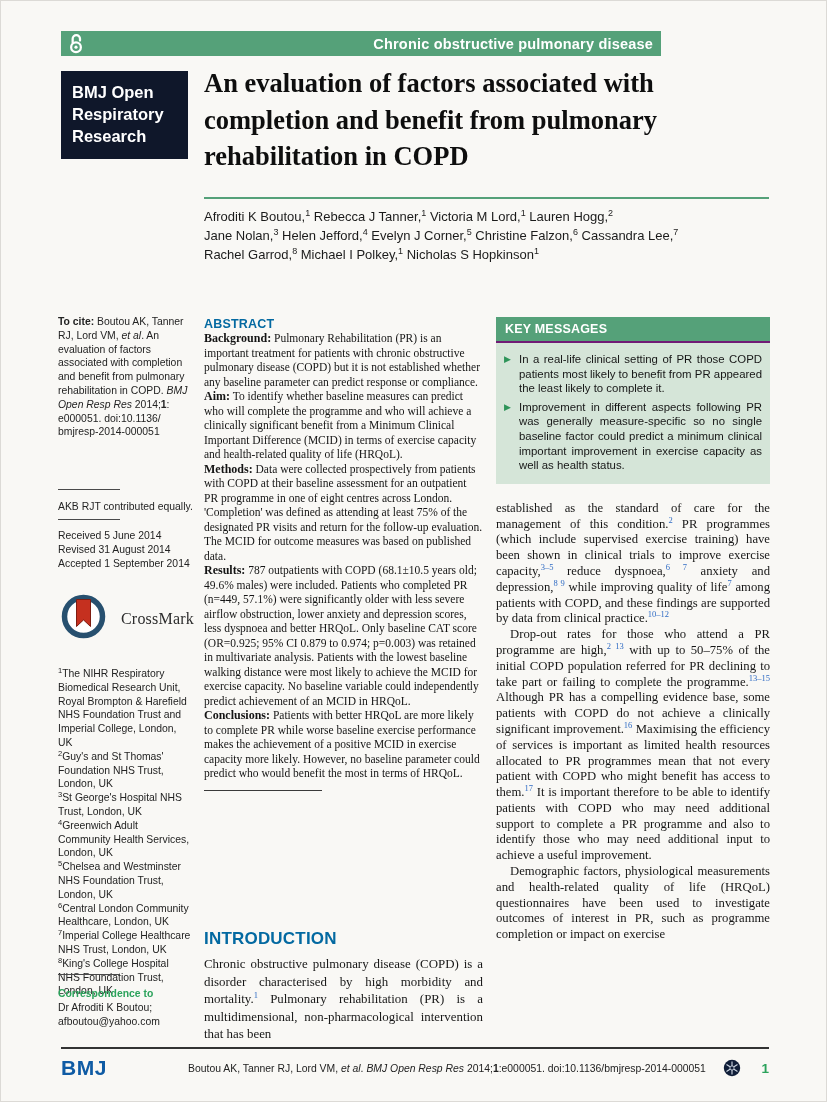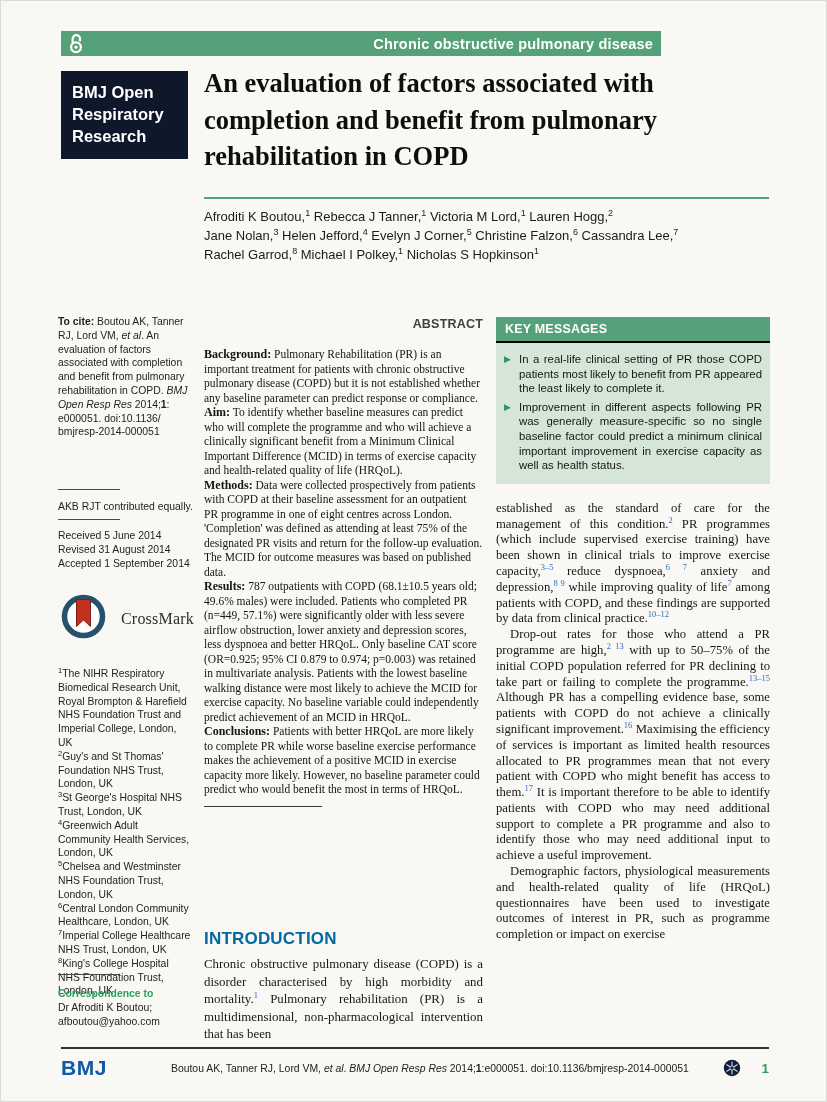--- a/index.html
+++ b/index.html
@@ -18,44 +18,44 @@
   
   .sidebar{left:57px;top:314px;width:133px;height:745px;font-size:10.4px;line-height:13.8px;color:#232323;}
   .siderule{width:62px;border-top:1.3px solid #4a4a4a;height:0;}
   .green-head{color:#2ba25b;font-weight:bold;}
   .crossmark{display:flex;align-items:center;gap:14px;}
   .crossmark .cmtext{font-family:"Liberation Serif",serif;font-size:16px;color:#2d2d2d;letter-spacing:.2px;}
   .affil{margin:0;}
   .affil sup{font-size:7.5px;}
   
   .abscol{left:203px;top:316px;width:279px;color:#141414;}
-  .abscol .heading{color:#404040;font-weight:bold;font-size:12.5px;margin-bottom:16px;letter-spacing:.2px;text-align:right;}
+  .abscol .heading{color:#0369a1;font-weight:bold;font-size:12.5px;margin-bottom:0;letter-spacing:.2px;}
   .abscol p{margin:0;font-size:11.5px;line-height:14.5px;text-align:left;font-family:Liberation Serif, serif;}
   .abscol p strong{font-size:12px;}
   .abs-rule{width:118px;border-top:1.2px solid #3a3a3a;height:0;margin-top:9px;}
   
   .introcol{left:203px;top:928px;width:279px;}
   .introcol .heading{color:#0369a1;font-weight:bold;font-size:17px;margin-bottom:7px;letter-spacing:.2px;}
   .serifpara{font-family:"Liberation Serif",serif;font-size:12.9px;line-height:17.5px;color:#171717;text-align:justify;margin:0;}
   .serifpara sup,.bodytext sup{color:#2f6bc4;font-size:8.5px;}
   
   .rightcol{left:495px;top:316px;width:274px;}
-  .keybox-head{background:#55a179;color:#fff;font-weight:bold;font-size:12.5px;height:24px;line-height:24px;padding-left:9px;letter-spacing:.2px;border-bottom:2px solid #000000;}
+  .keybox-head{background:#55a179;color:#fff;font-weight:bold;font-size:12.5px;height:24px;line-height:24px;padding-left:9px;letter-spacing:.2px;border-bottom:2px solid #701a75;}
   .keybox-body{background:#d5e5d8;padding:9px 8px 11px 8px;}
   .bullet-row{display:flex;font-size:11.4px;line-height:14.6px;color:#161616;text-align:justify;margin-bottom:4px;}
   .bullet-row:last-child{margin-bottom:0;}
   .bullet-mark{width:15px;flex:0 0 15px;color:#2e9459;font-size:9px;line-height:14.6px;}
   .bodytext{margin-top:17px;}
   .bodytext p{font-family:"Liberation Serif",serif;font-size:12.7px;line-height:15.8px;color:#171717;text-align:justify;margin:0;}
   .bodytext p.indent{text-indent:14px;}
   
   .footer-rule{left:60px;top:1046px;width:708px;height:2.4px;background:#333;}
   .footer{left:60px;top:1052px;width:708px;height:30px;display:flex;align-items:center;}
   .bmjlogo{color:#0f5ba4;font-weight:800;font-size:21px;letter-spacing:.5px;width:110px;}
-  .footcite{flex:1;font-size:10.4px;color:#222;}
+  .footcite{flex:1;text-align:center;font-size:10.4px;color:#222;}
   .footcite strong{font-weight:bold;}
   .emblem{margin-right:14px;display:flex;align-items:center;}
   .pagenum{color:#2ba25b;font-weight:bold;font-size:13.5px;width:14px;text-align:right;}
   sup{line-height:0;}
 </style>
 </head>
 <body>
 
 <div class="page">
 

